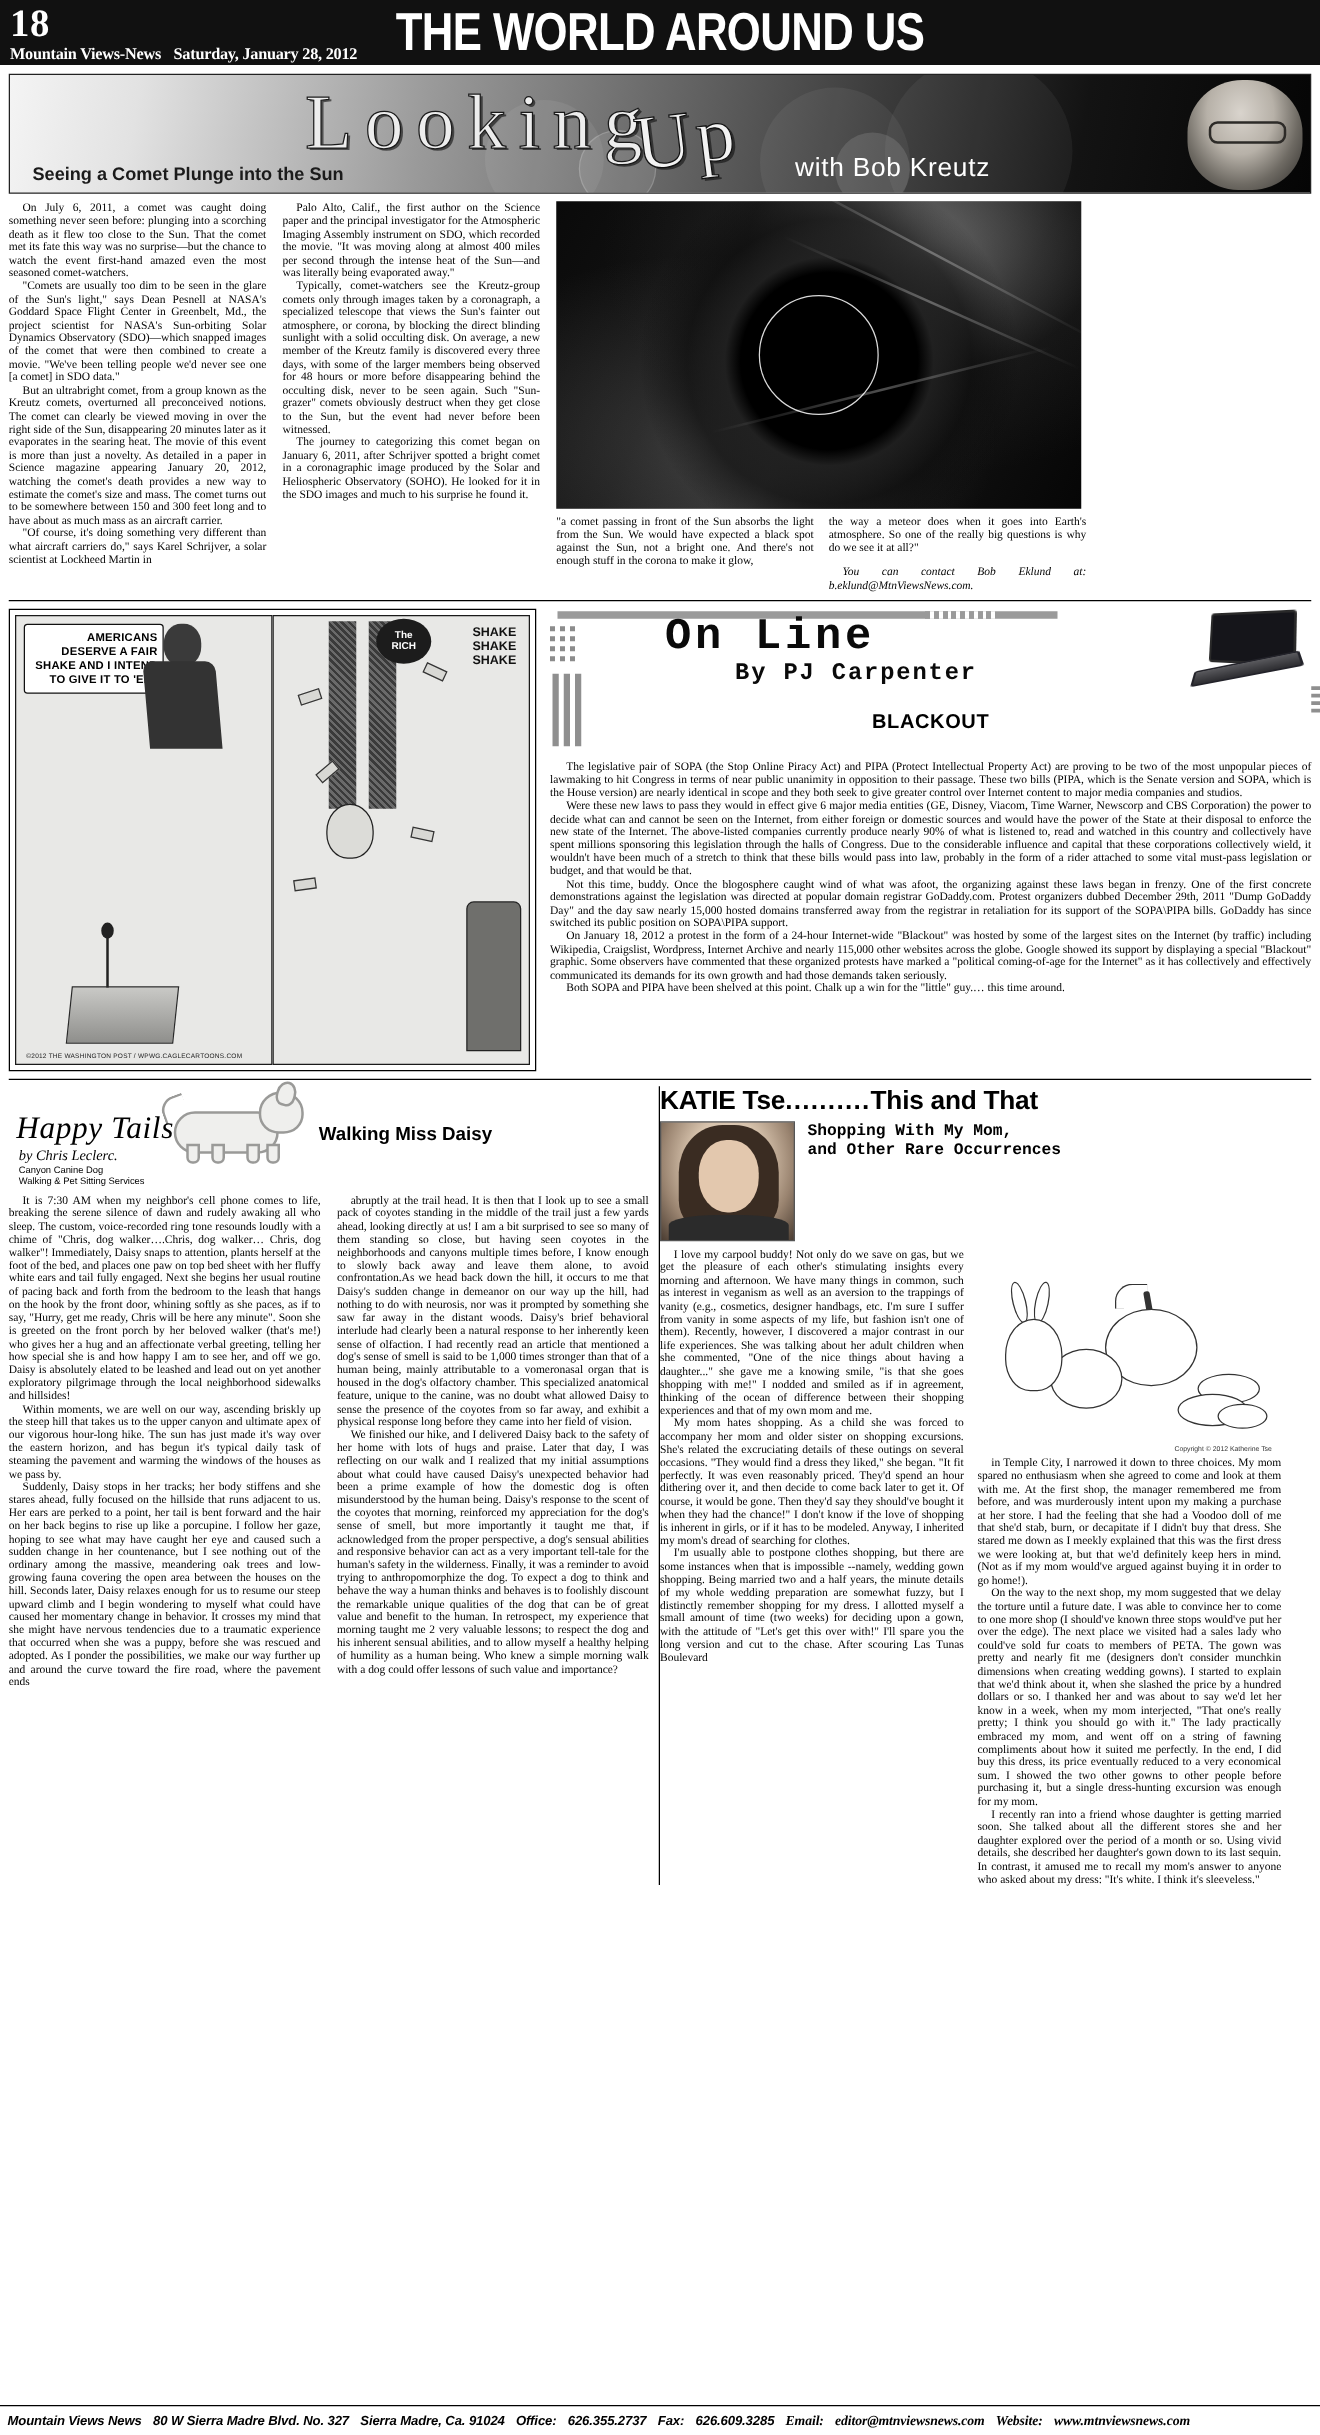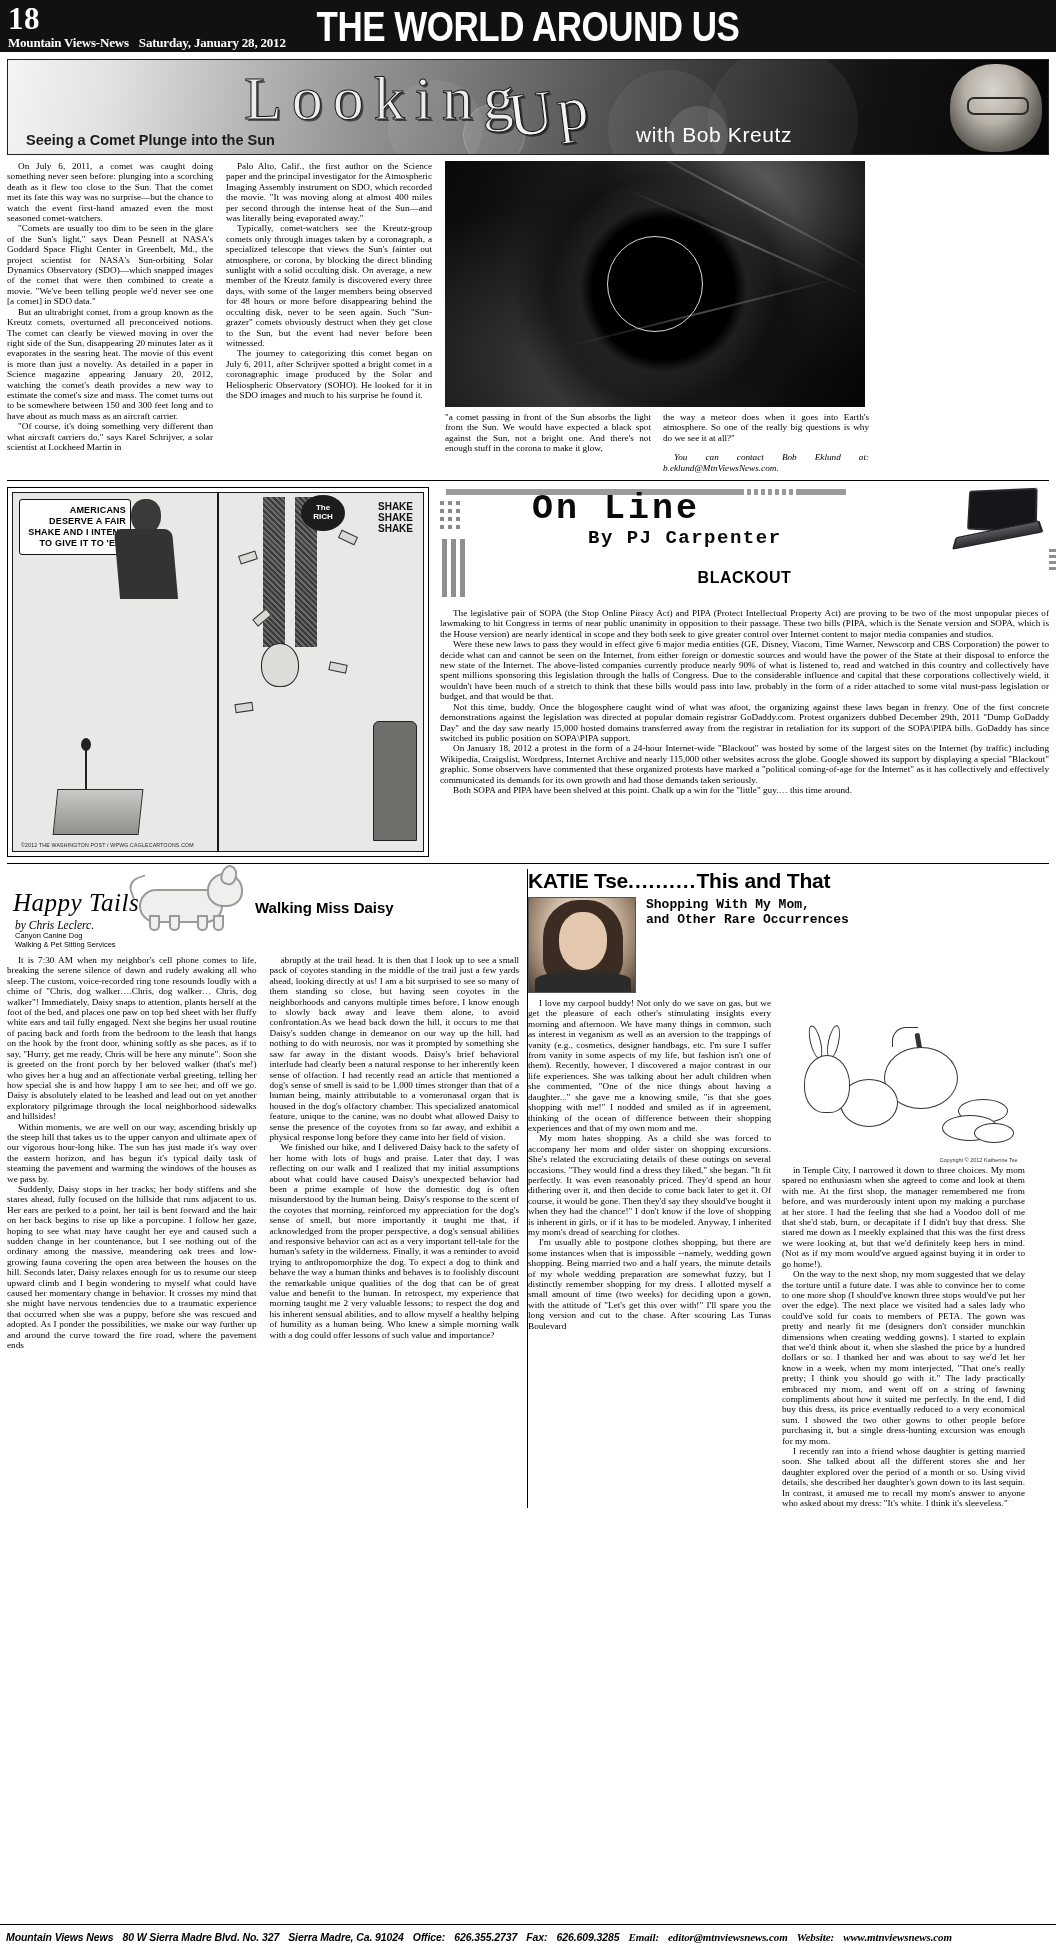--- a/index.html
+++ b/index.html
@@ -345,21 +345,21 @@
           <p>On July 6, 2011, a comet was caught doing something never seen before: plunging into a scorching death as it flew too close to the Sun. That the comet met its fate this way was no surprise—but the chance to watch the event first-hand amazed even the most seasoned comet-watchers.</p>
           <p>"Comets are usually too dim to be seen in the glare of the Sun's light," says Dean Pesnell at NASA's Goddard Space Flight Center in Greenbelt, Md., the project scientist for NASA's Sun-orbiting Solar Dynamics Observatory (SDO)—which snapped images of the comet that were then combined to create a movie. "We've been telling people we'd never see one [a comet] in SDO data."</p>
           <p>But an ultrabright comet, from a group known as the Kreutz comets, overturned all preconceived notions. The comet can clearly be viewed moving in over the right side of the Sun, disappearing 20 minutes later as it evaporates in the searing heat. The movie of this event is more than just a novelty. As detailed in a paper in Science magazine appearing January 20, 2012, watching the comet's death provides a new way to estimate the comet's size and mass. The comet turns out to be somewhere between 150 and 300 feet long and to have about as much mass as an aircraft carrier.</p>
           <p>"Of course, it's doing something very different than what aircraft carriers do," says Karel Schrijver, a solar scientist at Lockheed Martin in</p>
         </div>
     </div>
     <div class="col">
       <div class="body-text" id="lu-c2">
           <p>Palo Alto, Calif., the first author on the Science paper and the principal investigator for the Atmospheric Imaging Assembly instrument on SDO, which recorded the movie. "It was moving along at almost 400 miles per second through the intense heat of the Sun—and was literally being evaporated away."</p>
           <p>Typically, comet-watchers see the Kreutz-group comets only through images taken by a coronagraph, a specialized telescope that views the Sun's fainter out atmosphere, or corona, by blocking the direct blinding sunlight with a solid occulting disk. On average, a new member of the Kreutz family is discovered every three days, with some of the larger members being observed for 48 hours or more before disappearing behind the occulting disk, never to be seen again. Such "Sun-grazer" comets obviously destruct when they get close to the Sun, but the event had never before been witnessed.</p>
-          <p>The journey to categorizing this comet began on July 6, 2011, after Schrijver spotted a bright comet in a coronagraphic image produced by the Solar and Heliospheric Observatory (SOHO). He looked for it in the SDO images and much to his surprise he found it.</p>
+          <p>The journey to categorizing this comet began on January 6, 2011, after Schrijver spotted a bright comet in a coronagraphic image produced by the Solar and Heliospheric Observatory (SOHO). He looked for it in the SDO images and much to his surprise he found it.</p>
         </div>
     </div>
     <div style="width:424px;">
       <div class="sun-photo">
         <div class="sun-ring"></div>
         <div class="sun-streak" style="left:150px;top:40px;width:300px;transform:rotate(28deg);"></div>
         <div class="sun-streak" style="left:170px;top:80px;width:260px;transform:rotate(24deg);"></div>
         <div class="sun-streak" style="left:120px;top:150px;width:280px;transform:rotate(-14deg);"></div>
       </div>
       <div style="display:flex;gap:12px;margin-top:5px;">

